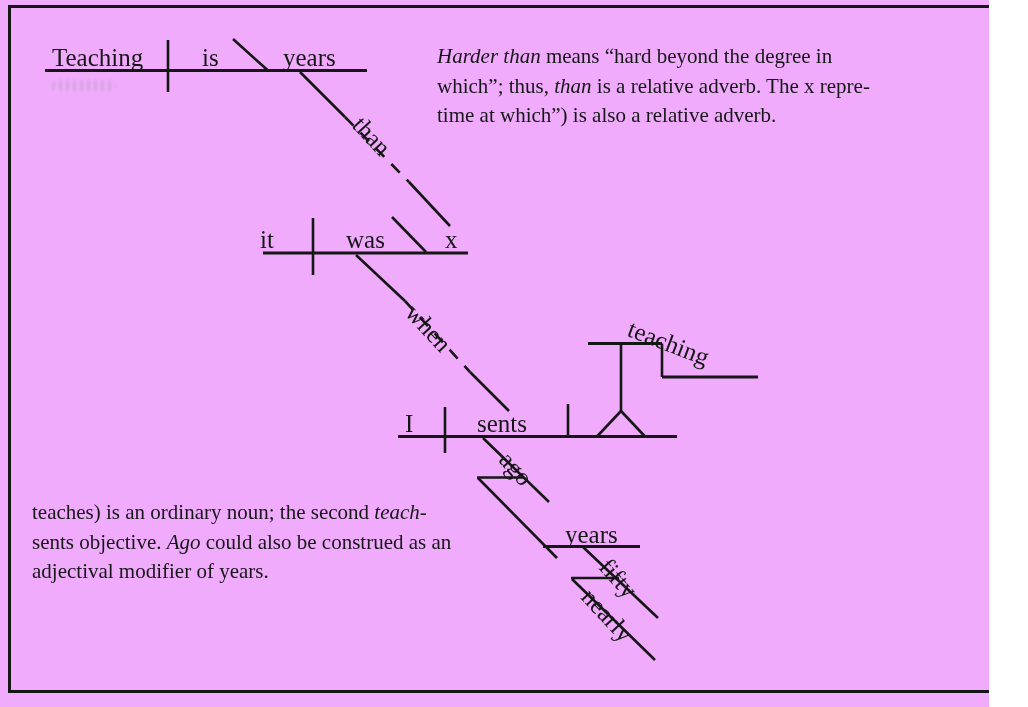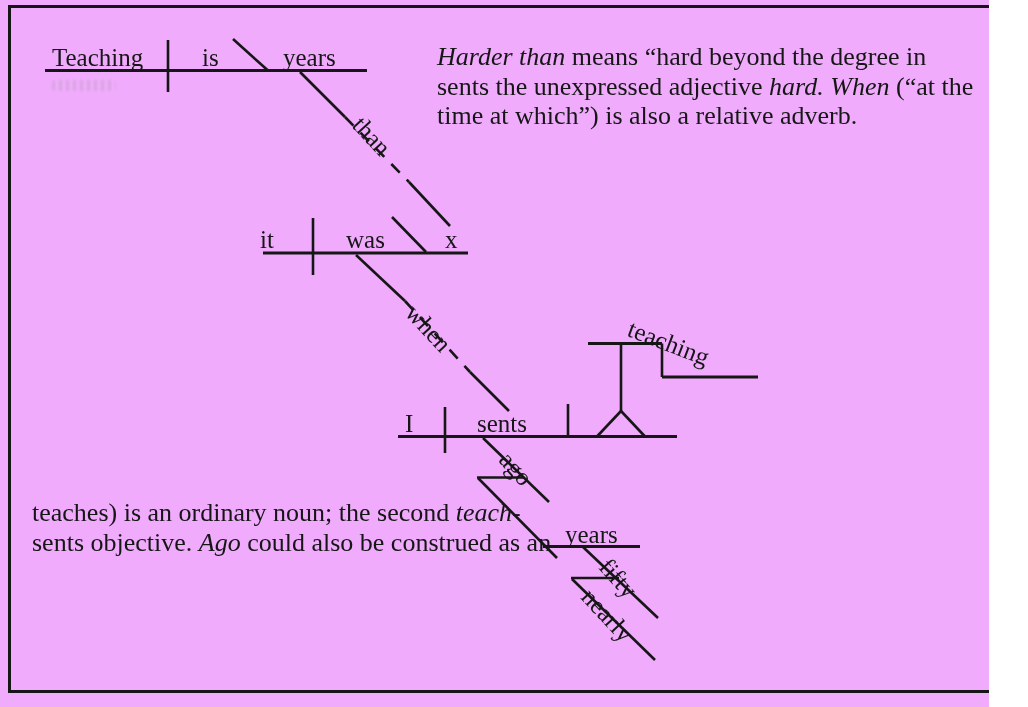--- a/index.html
+++ b/index.html
@@ -1,20 +1,20 @@
 <!DOCTYPE html>
 <html><head>
 <meta charset="utf-8">
 <style>
   html,body{margin:0;padding:0;background:#ffffff;}
   #page{position:relative;width:989px;height:707px;background:#f0abfc;overflow:hidden;
         font-family:"Liberation Serif", serif;color:#161616;}
   .word{position:absolute;font-size:25px;white-space:nowrap;color:#161616;}
   .rot{transform-origin:0 0;}
-  .para{position:absolute;font-size:26px;color:#161616;}
+  .para{position:absolute;font-size:21px;color:#161616;}
   .para-line{white-space:nowrap;line-height:29.5px;}
   .it{font-style:italic;}
   .smudge{position:absolute;left:52px;top:80px;width:64px;height:11px;
           background:repeating-linear-gradient(90deg,#9a9a9a 0 3px,transparent 3px 7px);
           opacity:.28;filter:blur(1px);border-radius:4px;}
   svg line, svg rect, svg path{stroke:#161616;fill:none;}
 </style>
 </head>
 <body>
 
@@ -75,22 +75,23 @@
   <div class="word" style="left:477px;top:410px">sents</div>
   <div class="word rot" style="left:634px;top:315px;transform:rotate(21deg)">teaching</div>
 
   <div class="word rot" style="left:514px;top:446px;transform:rotate(48deg)">ago</div>
   <div class="word" style="left:565px;top:521px">years</div>
   <div class="word rot" style="left:614px;top:553px;transform:rotate(48deg)">fifty</div>
   <div class="word rot" style="left:596px;top:583px;transform:rotate(47deg)">nearly</div>
 
   <div class="para" style="left:437px;top:42px">
       <div class="para-line"><span class="it">Harder than</span><span> means “hard beyond the degree in</span></div>
-      <div class="para-line"><span>sents the unexpressed adjective </span><span class="it">hard. When</span><span> (“at the</span></div>
+      <div class="para-line"><span>which”; thus, </span><span class="it">than</span><span> is a relative adverb. The x repre-</span></div>
       <div class="para-line"><span>time at which”) is also a relative adverb.</span></div>
     </div>
 
   <div class="para" style="left:32px;top:498px">
       <div class="para-line"><span>teaches) is an ordinary noun; the second </span><span class="it">teach-</span></div>
       <div class="para-line"><span>sents objective. </span><span class="it">Ago</span><span> could also be construed as an</span></div>
+      <div class="para-line"><span>adjectival modifier of years.</span></div>
     </div>
 
 </div>
 
 </body></html>

